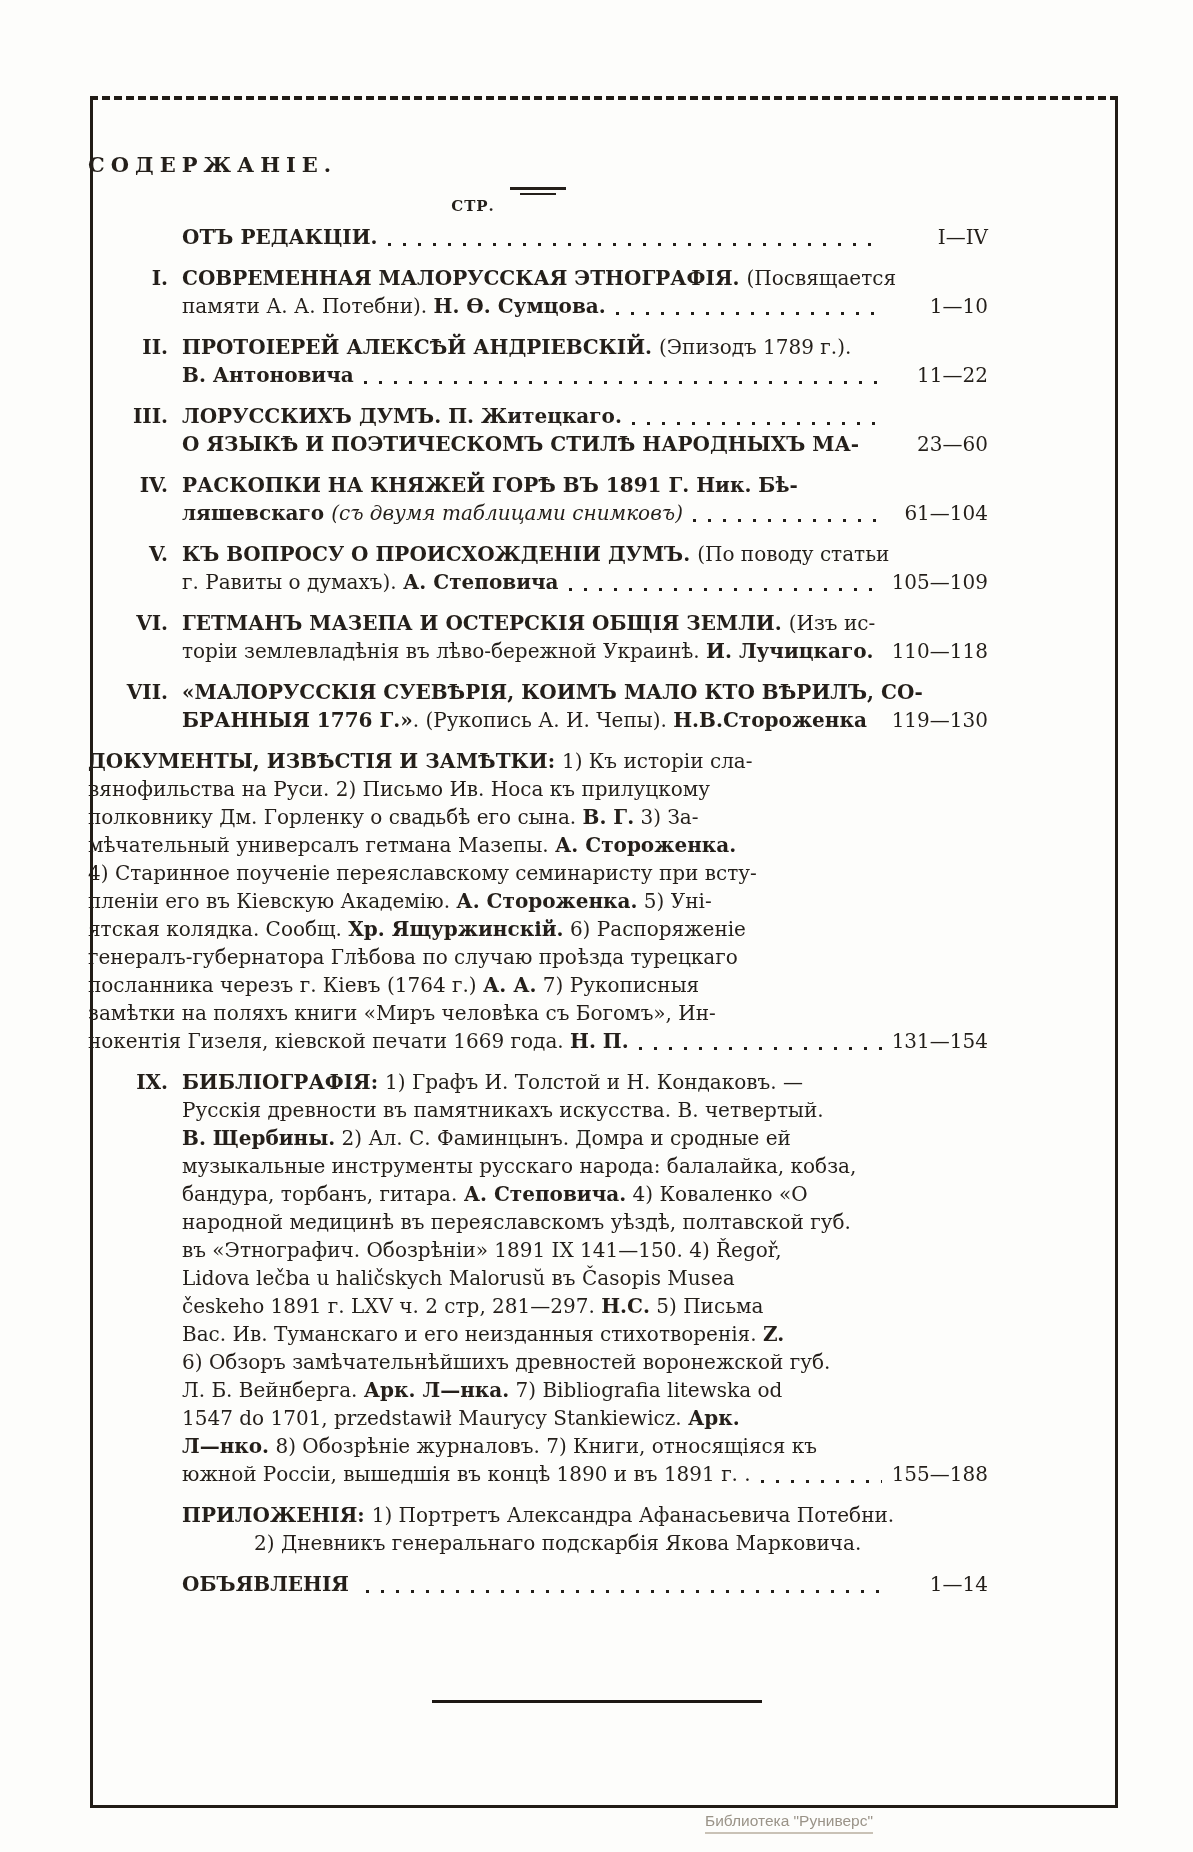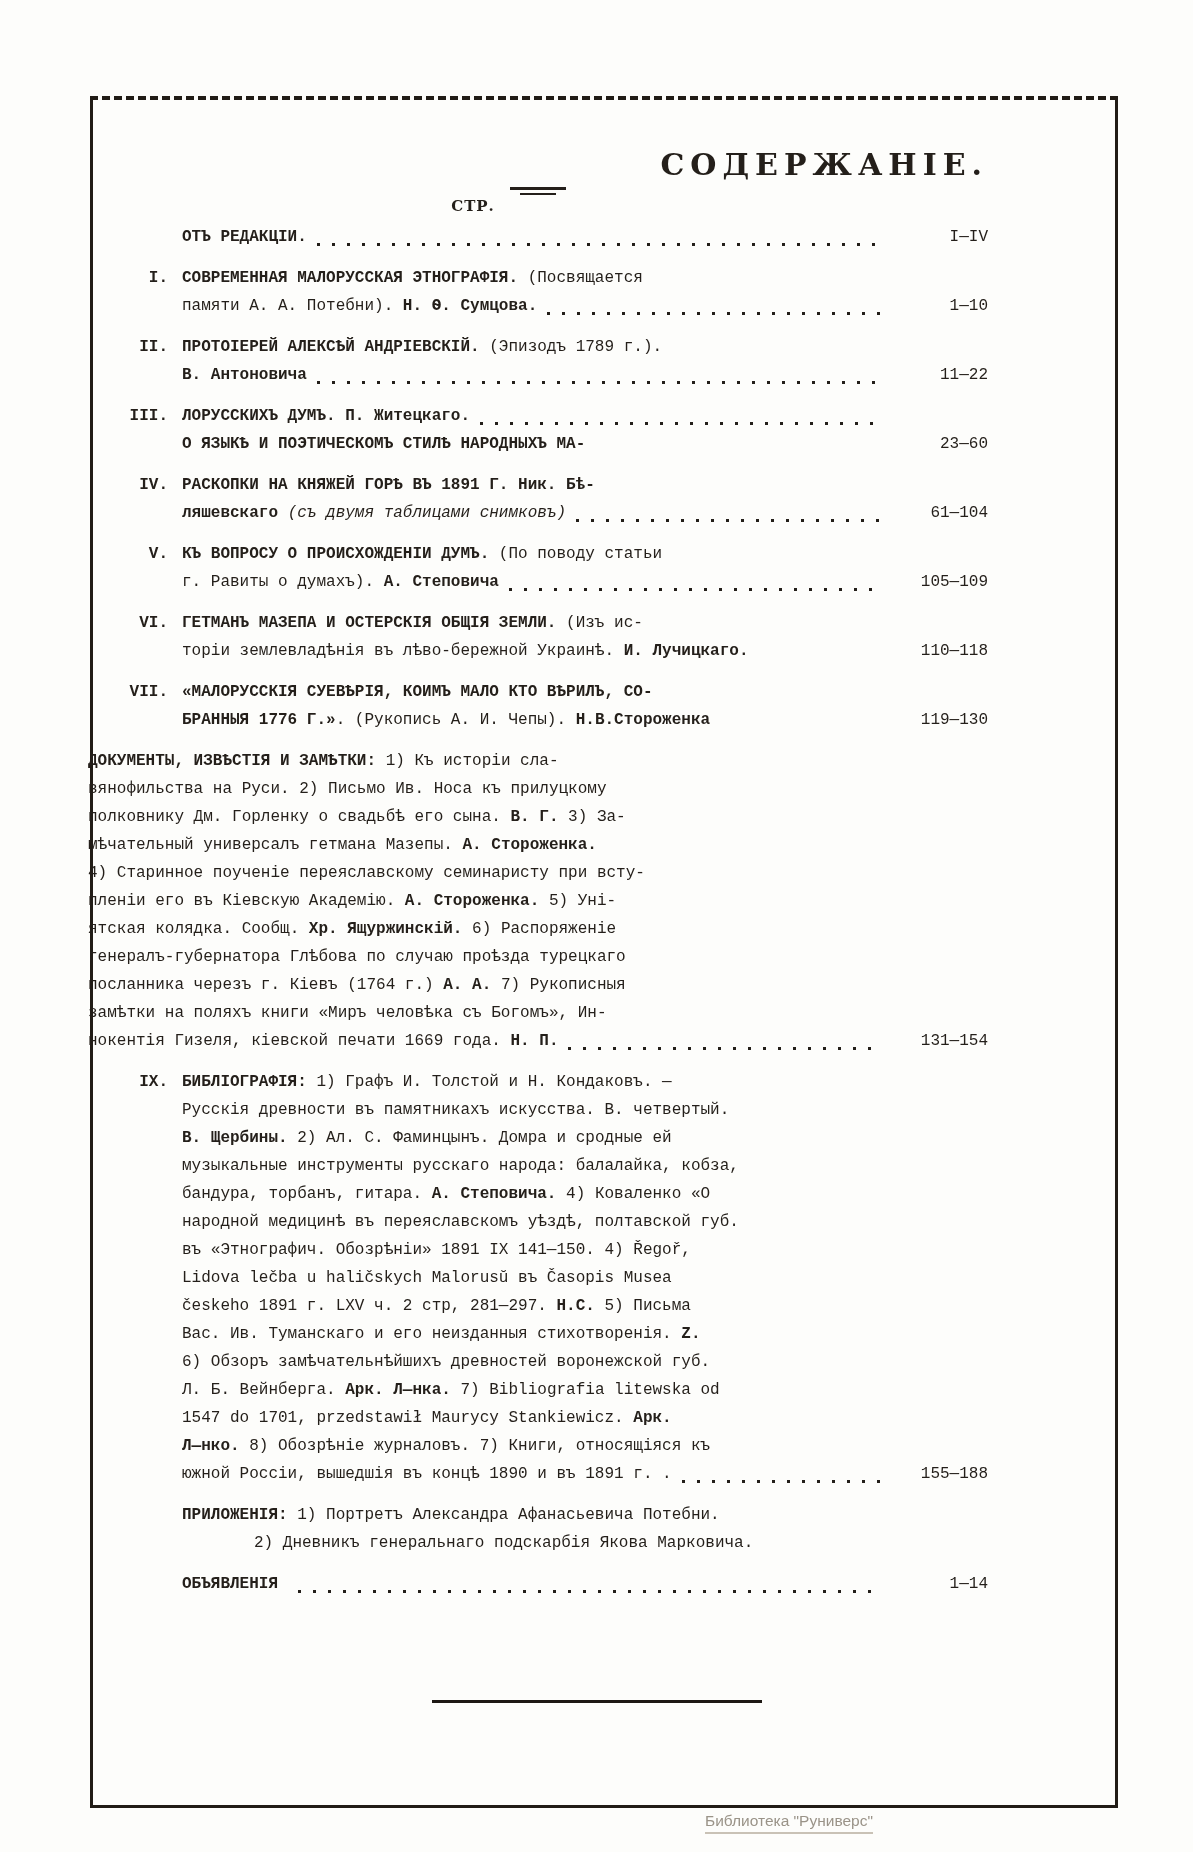--- a/index.html
+++ b/index.html
@@ -12,31 +12,31 @@
   }
   .frame {
     position: absolute; left: 90px; top: 96px; width: 1028px; height: 1712px;
     border-left: 3px solid #211c16;
     border-right: 3px solid #211c16;
     border-bottom: 3px solid #211c16;
     border-top: 4px dashed #211c16;
   }
   .content { position: absolute; left: 88px; top: 146px; width: 900px; }
   .title {
-    margin: 0; text-align: right; font-size: 30px; font-weight: 700;
+    margin: 0; text-align: left; font-size: 21px; font-weight: 700;
     letter-spacing: 6px; line-height: 38px;
   }
   .flourish { width: 56px; margin: 3px auto 2px; }
   .flourish .f1 { border-top: 3px solid #241f1a; margin-bottom: 3px; width: 56px; }
   .flourish .f2 { border-top: 2px solid #241f1a; width: 36px; margin: 0 auto; }
   .colhead {
     text-align: center; padding-right: 130px; font-size: 15px; font-weight: 700;
     letter-spacing: 1px; margin: 0 0 8px;
   }
-  .entry { display: flex; margin-bottom: 13px; font-size: 16px; line-height: 28px; font-family: Liberation Mono, monospace; }
+  .entry { display: flex; margin-bottom: 13px; font-size: 20px; line-height: 28px; }
   .num { flex: 0 0 94px; text-align: right; padding-right: 14px; font-weight: 700; }
   .txt { flex: 1 1 auto; min-width: 0; }
   .line { display: flex; white-space: pre; }
   .line span { flex: 0 0 auto; }
   .line .leader {
     flex: 1 1 auto; min-width: 18px; height: 3px; align-self: flex-end;
     margin: 0 6px 5px 10px;
     background-image: repeating-linear-gradient(to right, #241f1a 0 3px, transparent 3px 15px);
   }
   .b { font-weight: 700; }

